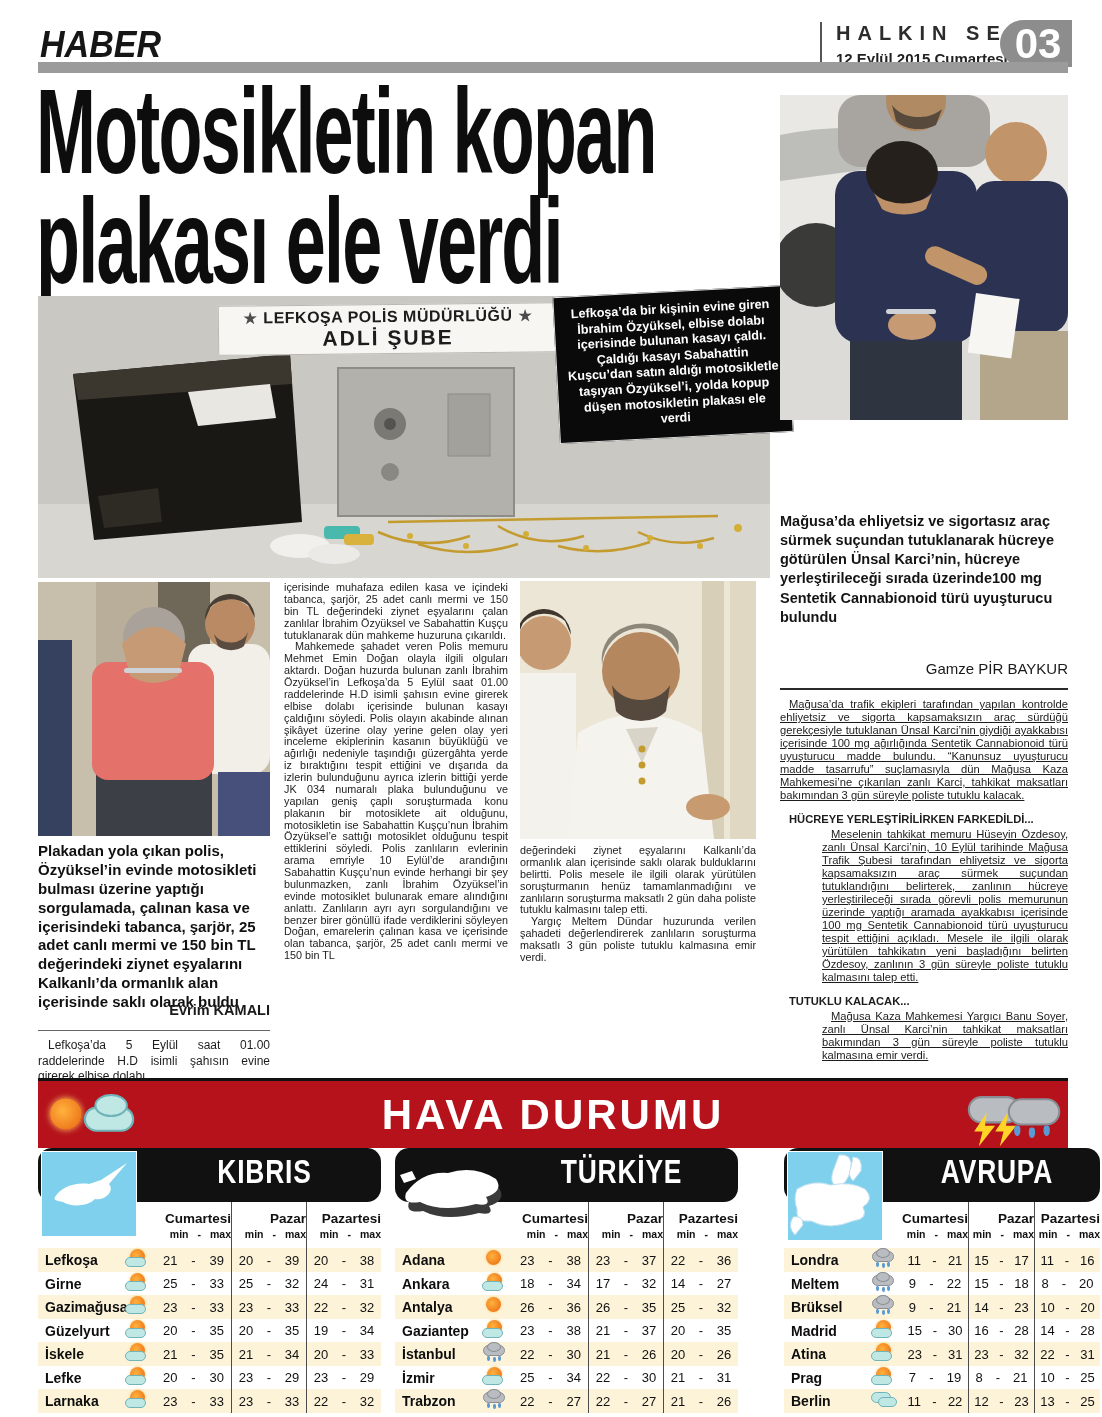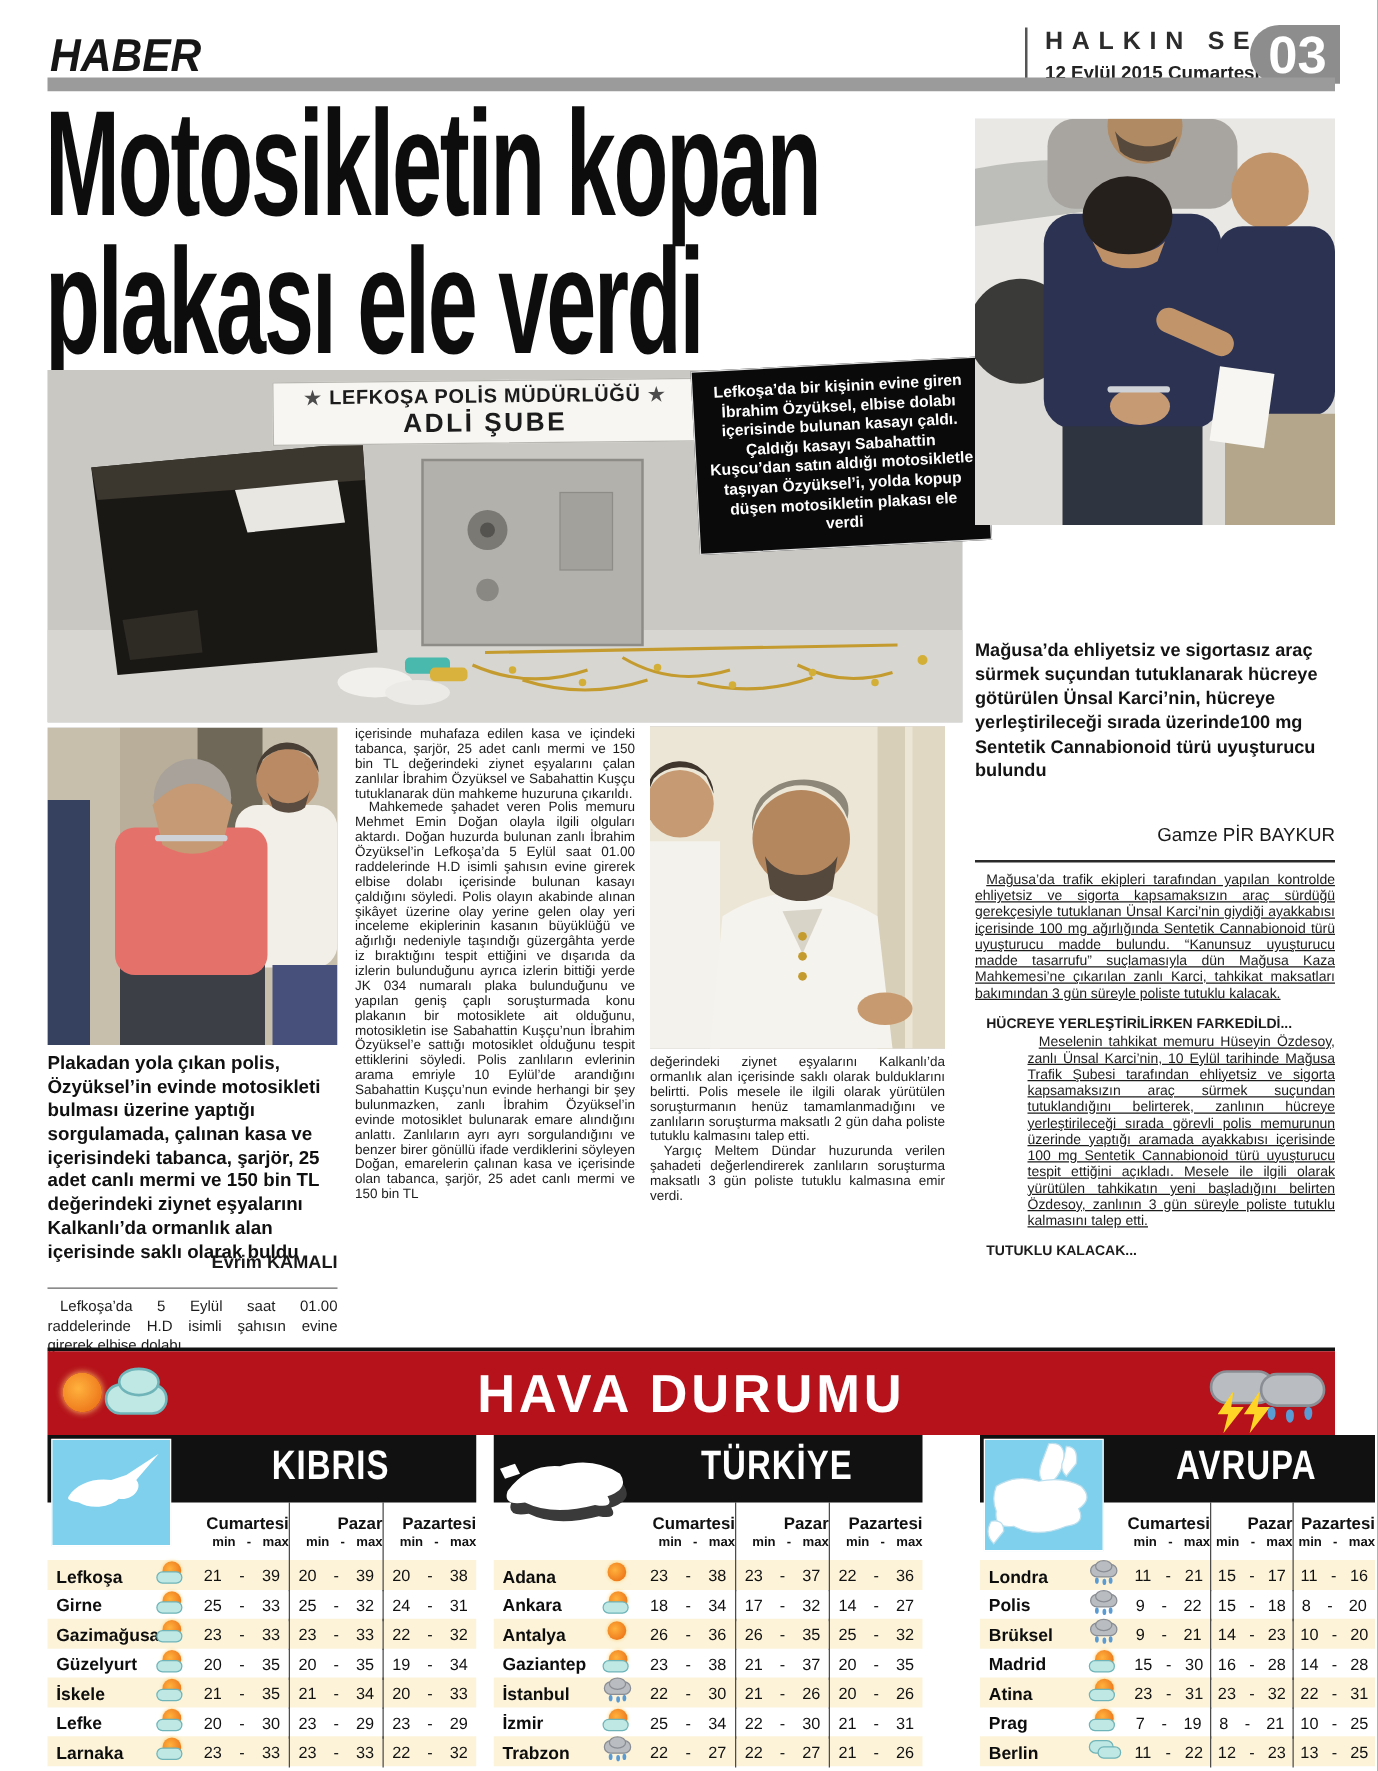--- a/index.html
+++ b/index.html
@@ -72,21 +72,21 @@
 
   
   .w-topline{position:absolute;left:38px;top:1078px;width:1030px;height:3px;background:#111;}
   .w-banner{position:absolute;left:38px;top:1081px;width:1030px;height:67px;background:#b5121b;}
   .w-title{position:absolute;left:0;right:0;top:10px;text-align:center;color:#fff;
            font-weight:bold;font-size:42px;letter-spacing:3px;transform:scaleY(1.02);}
   .wicons{position:absolute;top:8px;display:flex;gap:14px;align-items:center;height:52px;}
   .wicons.left{left:18px;} .wicons.right{right:22px;}
 
   .region{position:absolute;top:1148px;}
-  .region-head{position:relative;height:54px;background:#111;}
+  .region-head{position:relative;height:54px;background:#111;border-radius:14px;}
   .region-title{position:absolute;left:110px;right:0;top:5px;text-align:center;color:#fff;
                 font-weight:bold;font-size:33px;letter-spacing:1px;transform:scaleX(.8);}
   .region-map{position:absolute;left:3px;top:3px;z-index:5;}
   .wrow{display:grid;align-items:center;}
   .g-cols{grid-template-columns:80px 38px 1fr 1fr 1fr;}
   .dayhdr{height:46px;}
   .dayhdr .dcell{display:flex;flex-direction:column;align-items:flex-end;justify-content:center;height:100%;}
   .dayname{font-weight:bold;font-size:13.5px;color:#111;}
   .minmax{font-weight:bold;font-size:10.5px;color:#111;display:flex;gap:9px;margin-top:2px;}
   .crow{height:23.5px;}
@@ -250,20 +250,21 @@
   </div>
 
   <div class="side-lead">Mağusa’da ehliyetsiz ve sigortasız araç sürmek suçundan tutuklanarak hücreye götürülen Ünsal Karci’nin, hücreye yerleştirileceği sırada üzerinde100 mg Sentetik Cannabionoid türü uyuşturucu bulundu</div>
   <div class="side-byline">Gamze PİR BAYKUR</div>
   <div class="side-rule"></div>
   <div class="side-body">
     <p class="p1">Mağusa’da trafik ekipleri tarafından yapılan kontrolde ehliyetsiz ve sigorta kapsamaksızın araç sürdüğü gerekçesiyle tutuklanan Ünsal Karci’nin giydiği ayakkabısı içerisinde 100 mg ağırlığında Sentetik Cannabionoid türü uyuşturucu madde bulundu. “Kanunsuz uyuşturucu madde tasarrufu” suçlamasıyla dün Mağusa Kaza Mahkemesi’ne çıkarılan zanlı Karci, tahkikat maksatları bakımından 3 gün süreyle poliste tutuklu kalacak.</p>
     <div class="subhead">HÜCREYE YERLEŞTİRİLİRKEN FARKEDİLDİ...</div>
     <p class="after-sub">Meselenin tahkikat memuru Hüseyin Özdesoy, zanlı Ünsal Karci’nin, 10 Eylül tarihinde Mağusa Trafik Şubesi tarafından ehliyetsiz ve sigorta kapsamaksızın araç sürmek suçundan tutuklandığını belirterek, zanlının hücreye yerleştirileceği sırada görevli polis memurunun üzerinde yaptığı aramada ayakkabısı içerisinde 100 mg Sentetik Cannabionoid türü uyuşturucu tespit ettiğini açıkladı. Mesele ile ilgili olarak yürütülen tahkikatın yeni başladığını belirten Özdesoy, zanlının 3 gün süreyle poliste tutuklu kalmasını talep etti.</p>
     <div class="subhead">TUTUKLU KALACAK...</div>
+    <p class="after-sub">Mağusa Kaza Mahkemesi Yargıcı Banu Soyer, zanlı Ünsal Karci’nin tahkikat maksatları bakımından 3 gün süreyle poliste tutuklu kalmasına emir verdi.</p>
   </div>
 
   <div class="w-topline"></div>
   <div class="w-banner">
     <div class="wicons left">
       <span class="wi big">
           <span class="sun" style="left:4px;top:2px;"></span>
         </span>
       <span class="wi big">
           <span class="cloud cl-teal" style="left:1px;top:6px;width:22px;height:10px;"></span>
@@ -682,21 +683,21 @@
             <span>-</span>
             <span>17</span>
           </div>
           <div class="tcell sep">
             <span>11</span>
             <span>-</span>
             <span>16</span>
           </div>
         </div>
         <div class="wrow g-cols crow">
-          <span class="city">Polis</span>
+          <span class="city">Meltem</span>
           <span style="text-align: center;"><span class="wi"><span class="cloud cl-gray" style="left:2px;top:3px;width:20px;height:9px;"></span><span class="cloud cl-gray" style="left:6px;top:0;width:12px;height:8px;border-radius:50%;"></span><span class="drop" style="left:6px;top:14px;"></span><span class="drop" style="left:12px;top:15px;"></span><span class="drop" style="left:17px;top:14px;"></span></span></span>
           <div class="tcell">
             <span>9</span>
             <span>-</span>
             <span>22</span>
           </div>
           <div class="tcell sep">
             <span>15</span>
             <span>-</span>
             <span>18</span>

